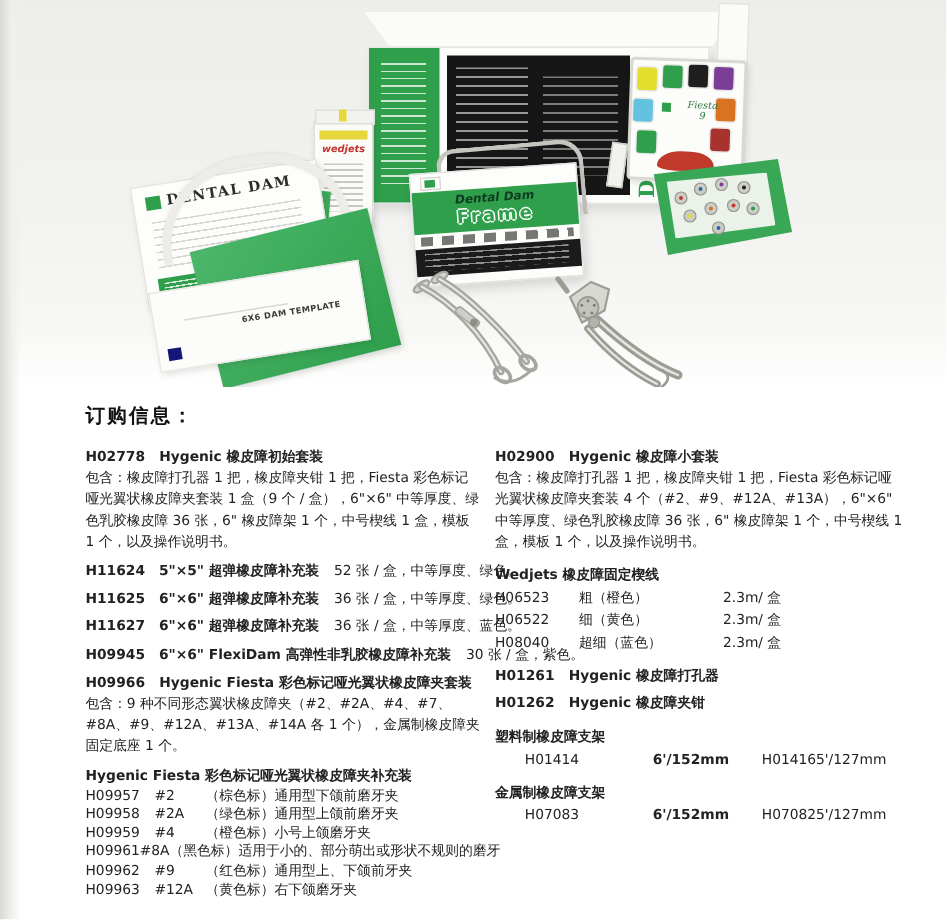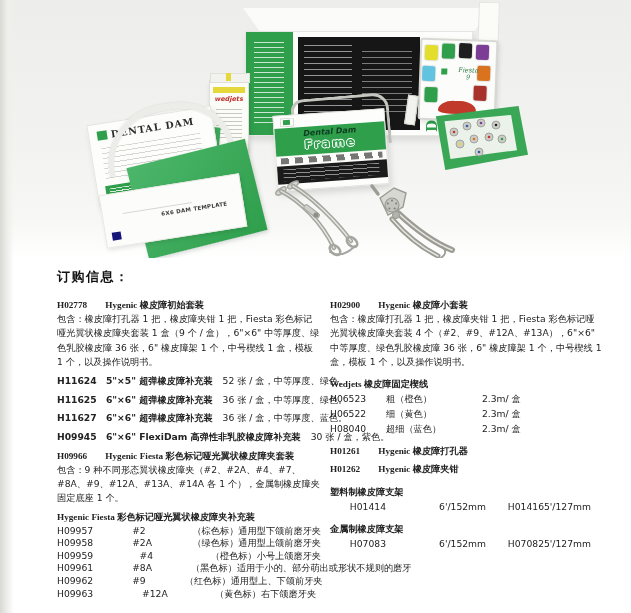--- a/index.html
+++ b/index.html
@@ -111,37 +111,37 @@
   .instruments{left:0;top:0;}
   
   .orders{position:absolute;left:0;top:258px;width:631px;height:355px;background:#ffffff;}
   .orders-heading{position:absolute;left:57px;top:10px;font-size:13px;font-weight:bold;
     letter-spacing:1.5px;color:#111;}
   .col{position:absolute;top:40px;font-size:9.2px;line-height:14.2px;color:#222;}
   .col-left{left:57px;width:264px;}
   .col-right{left:330px;width:272px;}
   .b{font-weight:bold;}
   .code{display:inline-block;min-width:46px;font-weight:bold;}
-  .head{font-weight:bold;white-space:nowrap;font-family:Liberation Serif, serif;}
+  .head{font-weight:bold;white-space:nowrap;}
   .body-text{font-weight:normal;}
   .sfx{font-weight:normal;margin-left:7px;}
   .item-line{white-space:nowrap;margin:4.5px 0;}
   .blk{margin-bottom:5px;}
   .blk-gap{margin-bottom:8px;}
-  .crow{display:flex;white-space:nowrap;line-height:12.6px;gap:39px;}
+  .crow{display:flex;white-space:nowrap;line-height:12.6px;}
   .crow .c1{width:46px;}
   .crow .c2{width:34px;}
   .clist{margin-top:4.5px;margin-bottom:4px;}
   .clist .head{line-height:13px;margin-bottom:1px;}
   .wrow{display:flex;white-space:nowrap;line-height:15px;}
   .wrow .w1{width:56px;}
   .wrow .w2{width:96px;}
   .frow{display:flex;white-space:nowrap;line-height:15px;text-align:right;}
   .frow .f1{width:56px;}
-  .frow .f2{width:100px;}
+  .frow .f2{width:100px;font-weight:bold;}
   .frow .f3{width:58px;}
   .single{margin:4px 0;}
   .mt6{margin-top:2px;} .mt8{margin-top:8px;}
 </style>
 </head>
 <body>
 
 <div class="photo">
 
   <div class="kit-top"></div>

